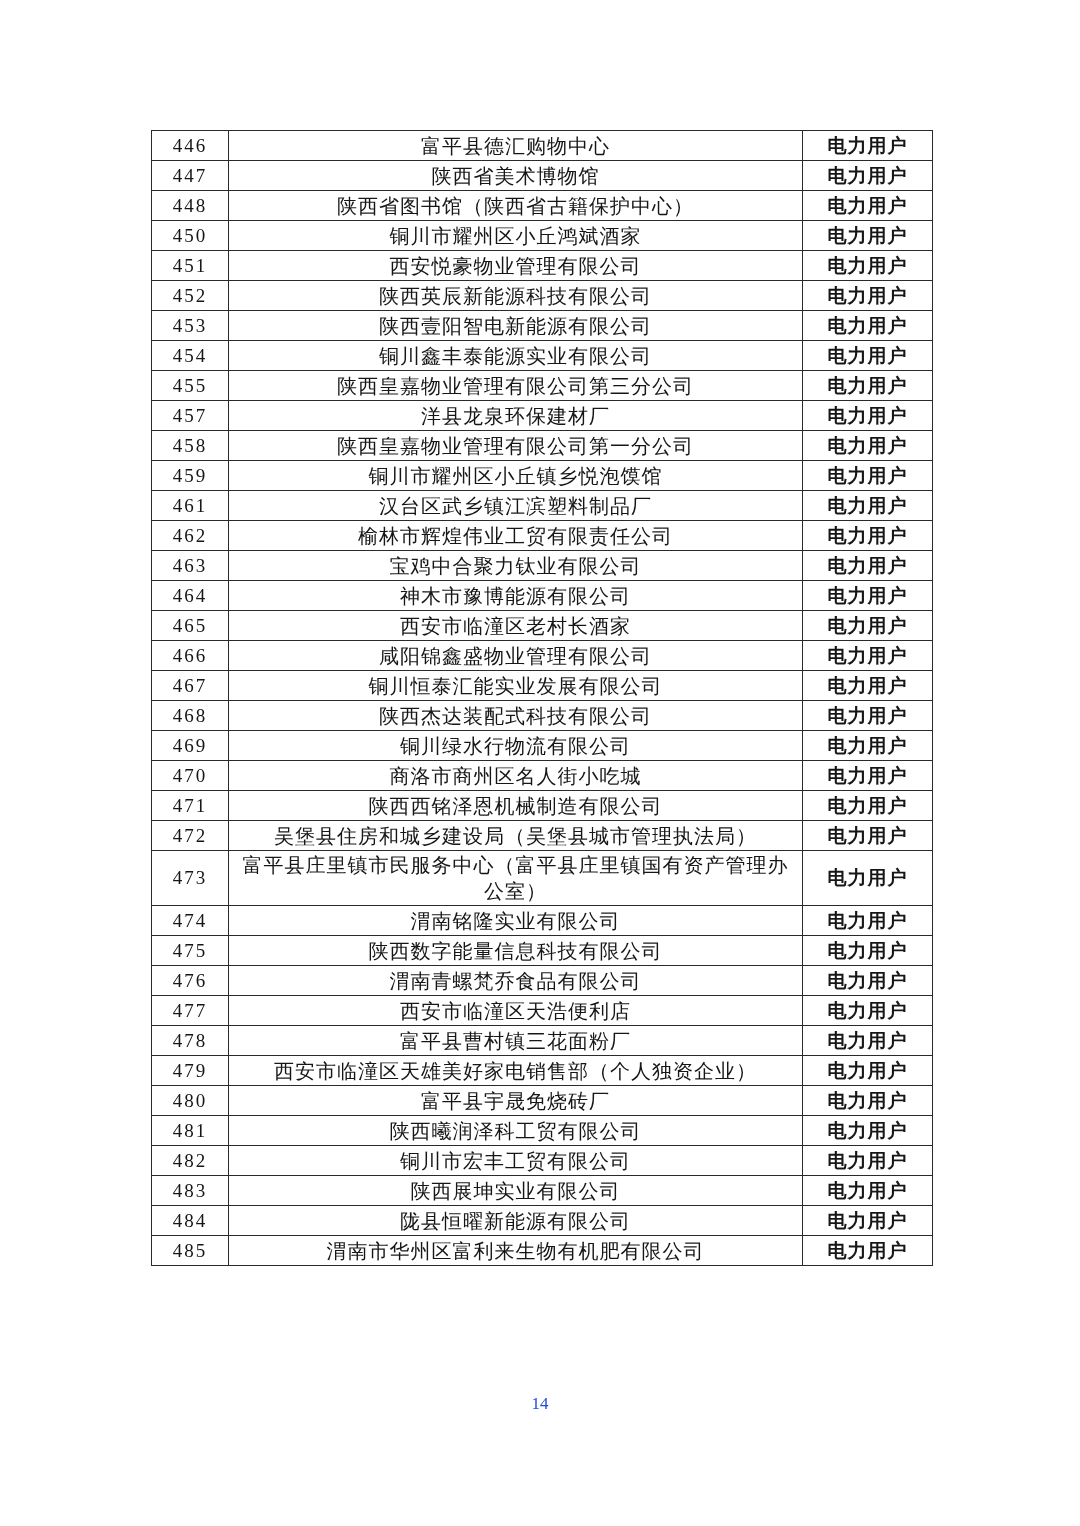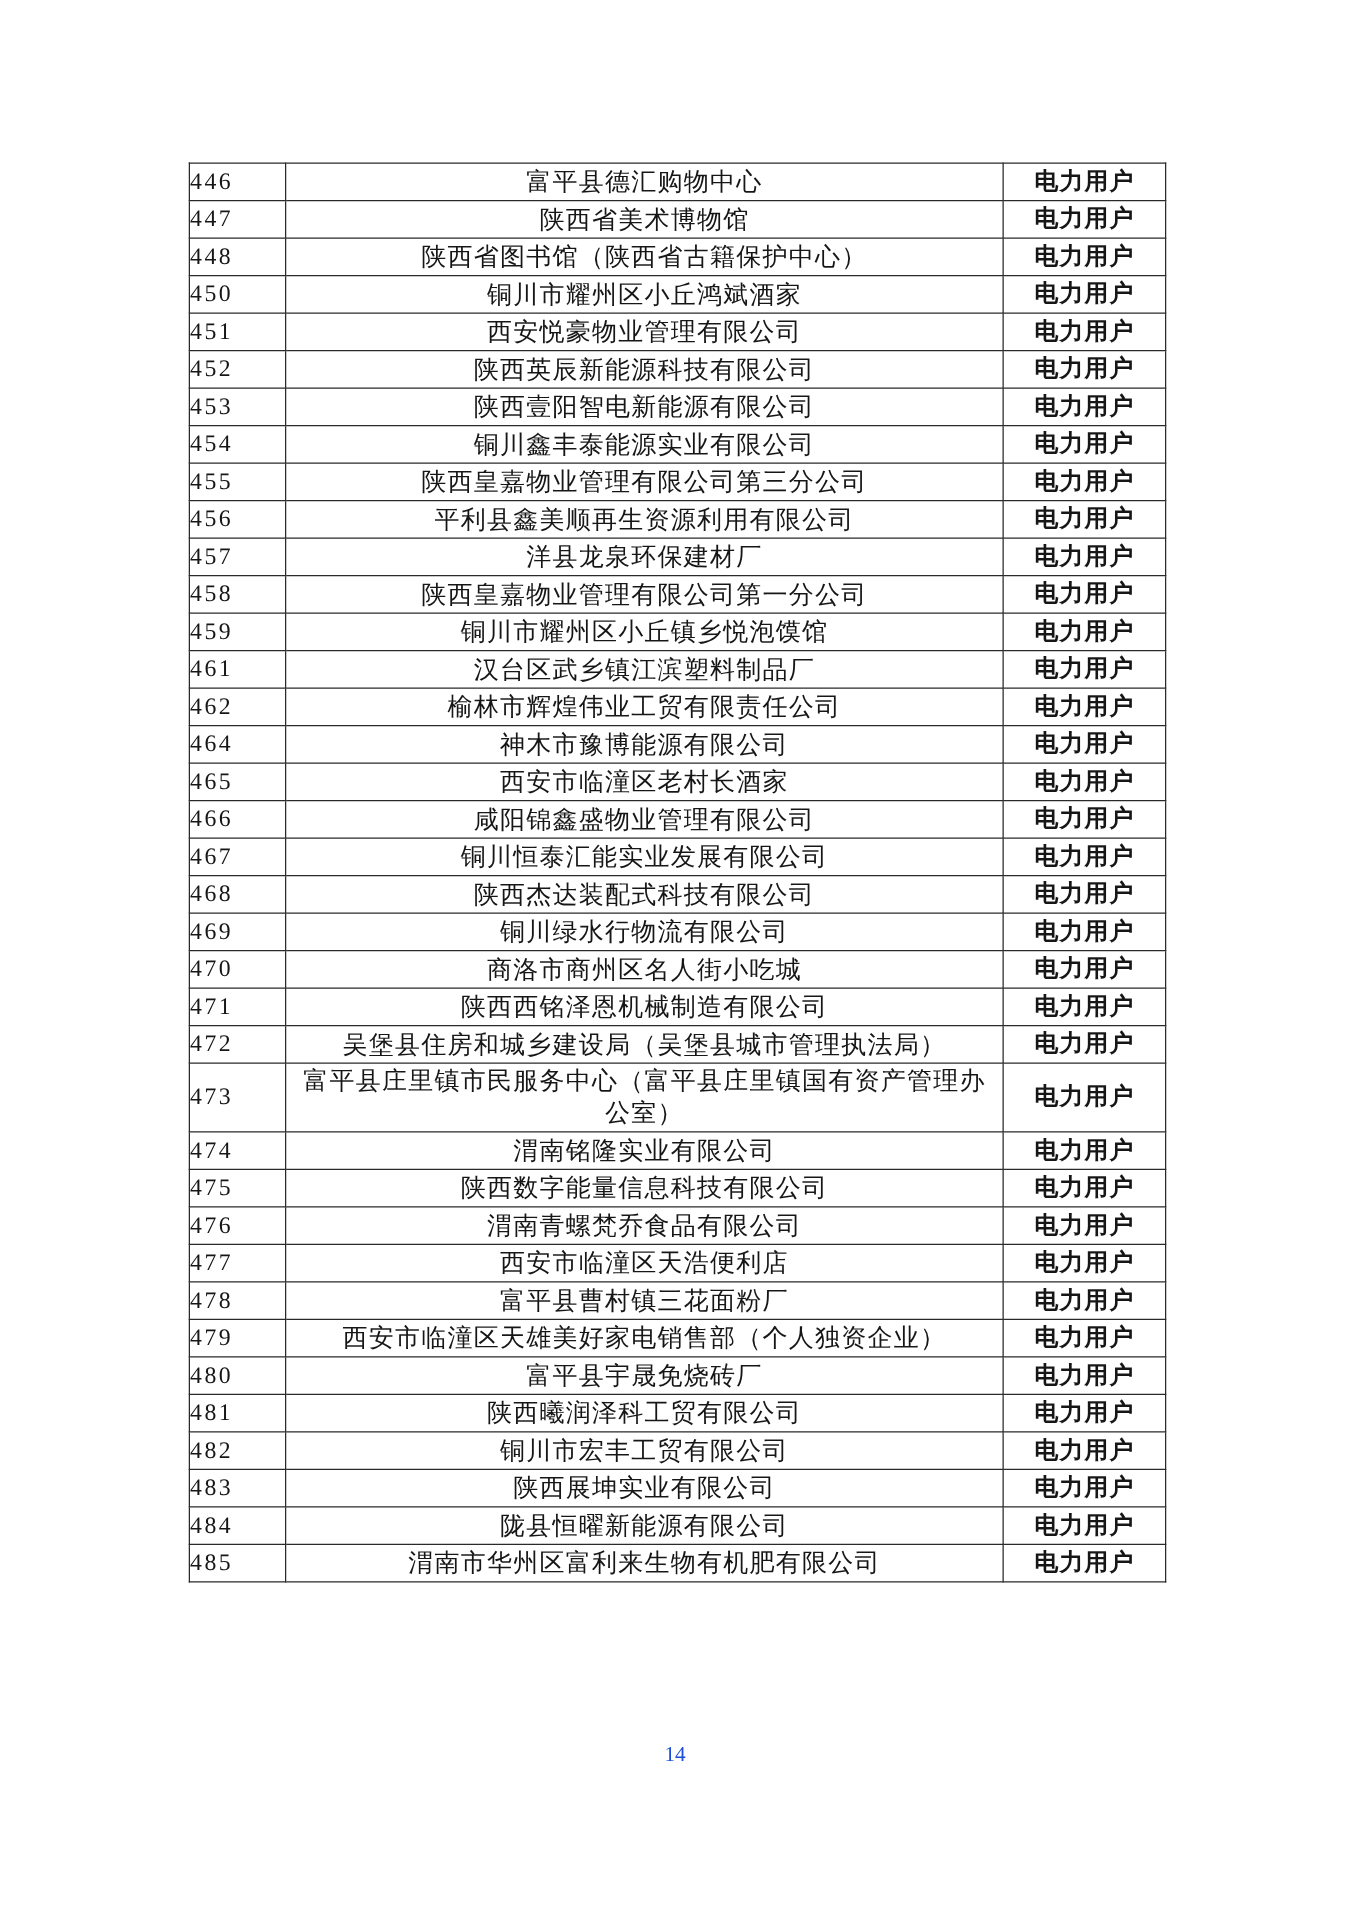--- a/index.html
+++ b/index.html
@@ -25,20 +25,21 @@
   table.user-table col.c-name { width: 574px; }
   table.user-table col.c-type { width: 130px; }
   table.user-table td {
     border: 1px solid #2a2a2a;
     height: 30px;
     vertical-align: middle;
     line-height: 26px;
     background: #ffffff;
   }
   td.col-no {
+    text-align: center;
     font-family: "Liberation Serif", "DejaVu Serif", serif;
     font-size: 19px;
     letter-spacing: 2px;
   }
   td.col-name {
     font-size: 20px;
     letter-spacing: 1px;
     padding: 1px 11px;
     text-align: center;
     word-break: break-all;
@@ -120,25 +121,20 @@
     <td class="col-name">铜川鑫丰泰能源实业有限公司</td>
     <td class="col-type">电力用户</td>
   </tr>
 
   <tr>
     <td class="col-no">455</td>
     <td class="col-name">陕西皇嘉物业管理有限公司第三分公司</td>
     <td class="col-type">电力用户</td>
   </tr>
 
-  <tr>
-    <td class="col-no">456</td>
-    <td class="col-name">平利县鑫美顺再生资源利用有限公司</td>
-    <td class="col-type">电力用户</td>
-  </tr>
 
   <tr>
     <td class="col-no">457</td>
     <td class="col-name">洋县龙泉环保建材厂</td>
     <td class="col-type">电力用户</td>
   </tr>
 
   <tr>
     <td class="col-no">458</td>
     <td class="col-name">陕西皇嘉物业管理有限公司第一分公司</td>
@@ -157,20 +153,25 @@
     <td class="col-name">汉台区武乡镇江滨塑料制品厂</td>
     <td class="col-type">电力用户</td>
   </tr>
 
   <tr>
     <td class="col-no">462</td>
     <td class="col-name">榆林市辉煌伟业工贸有限责任公司</td>
     <td class="col-type">电力用户</td>
   </tr>
 
+  <tr>
+    <td class="col-no">463</td>
+    <td class="col-name">宝鸡中合聚力钛业有限公司</td>
+    <td class="col-type">电力用户</td>
+  </tr>
 
   <tr>
     <td class="col-no">464</td>
     <td class="col-name">神木市豫博能源有限公司</td>
     <td class="col-type">电力用户</td>
   </tr>
 
   <tr>
     <td class="col-no">465</td>
     <td class="col-name">西安市临潼区老村长酒家</td>

